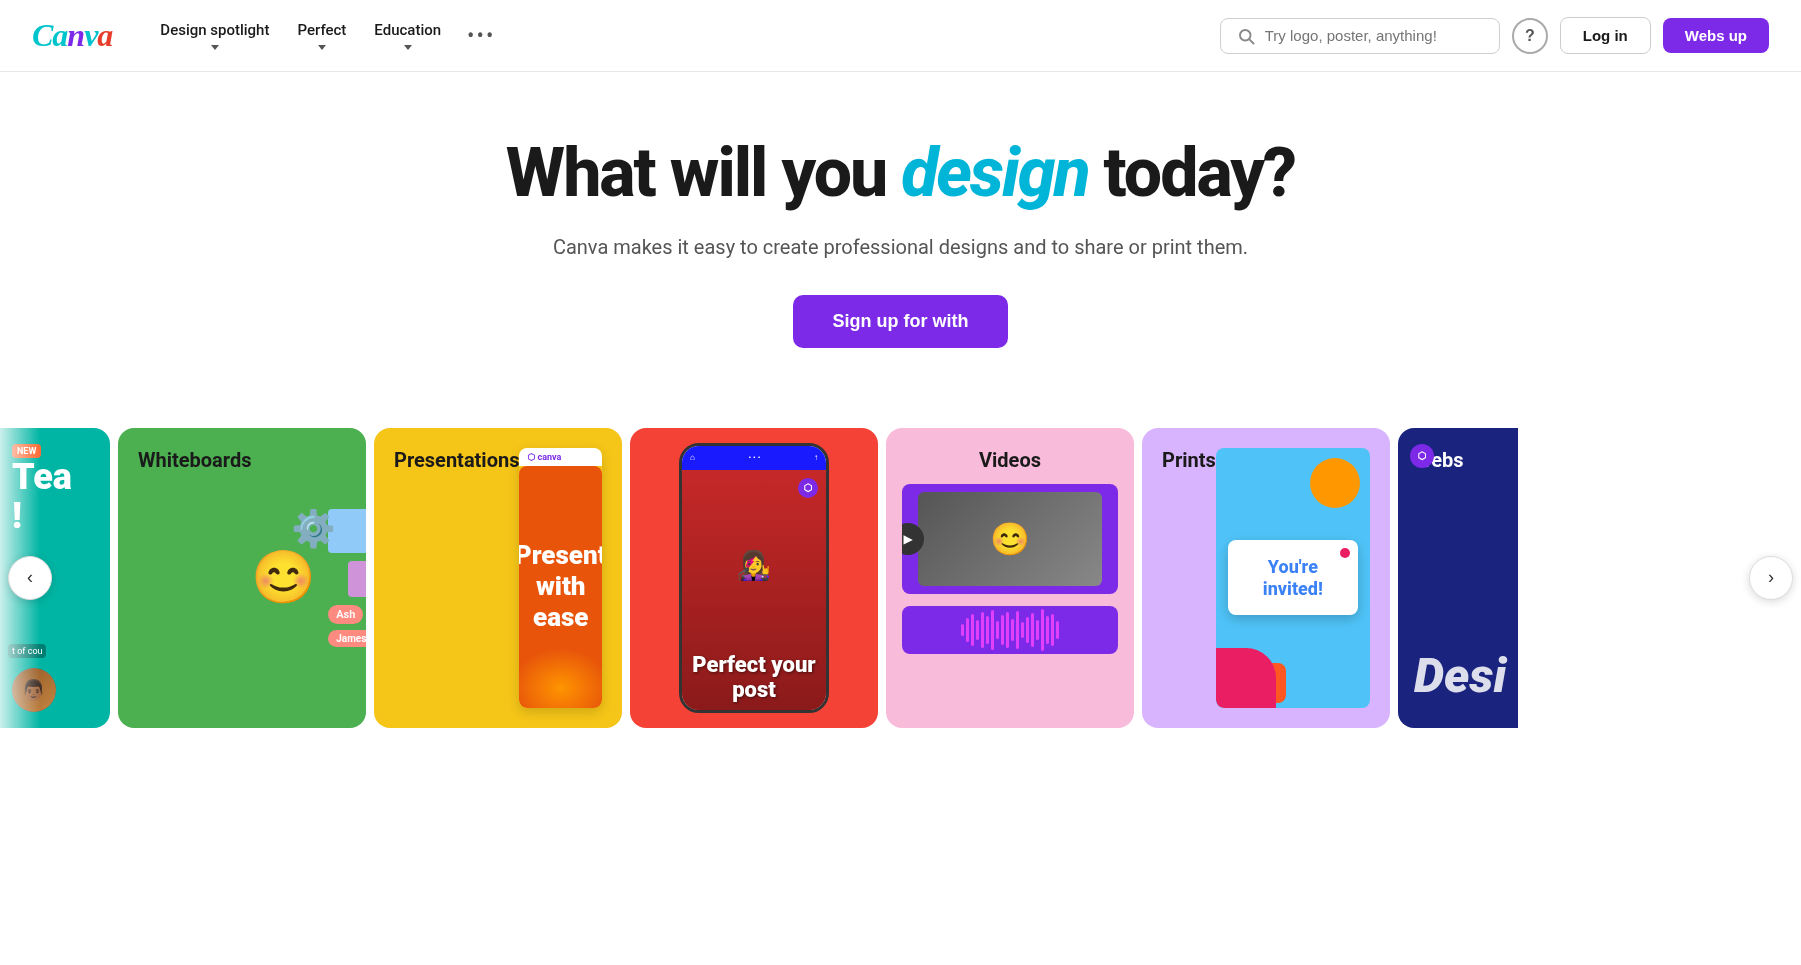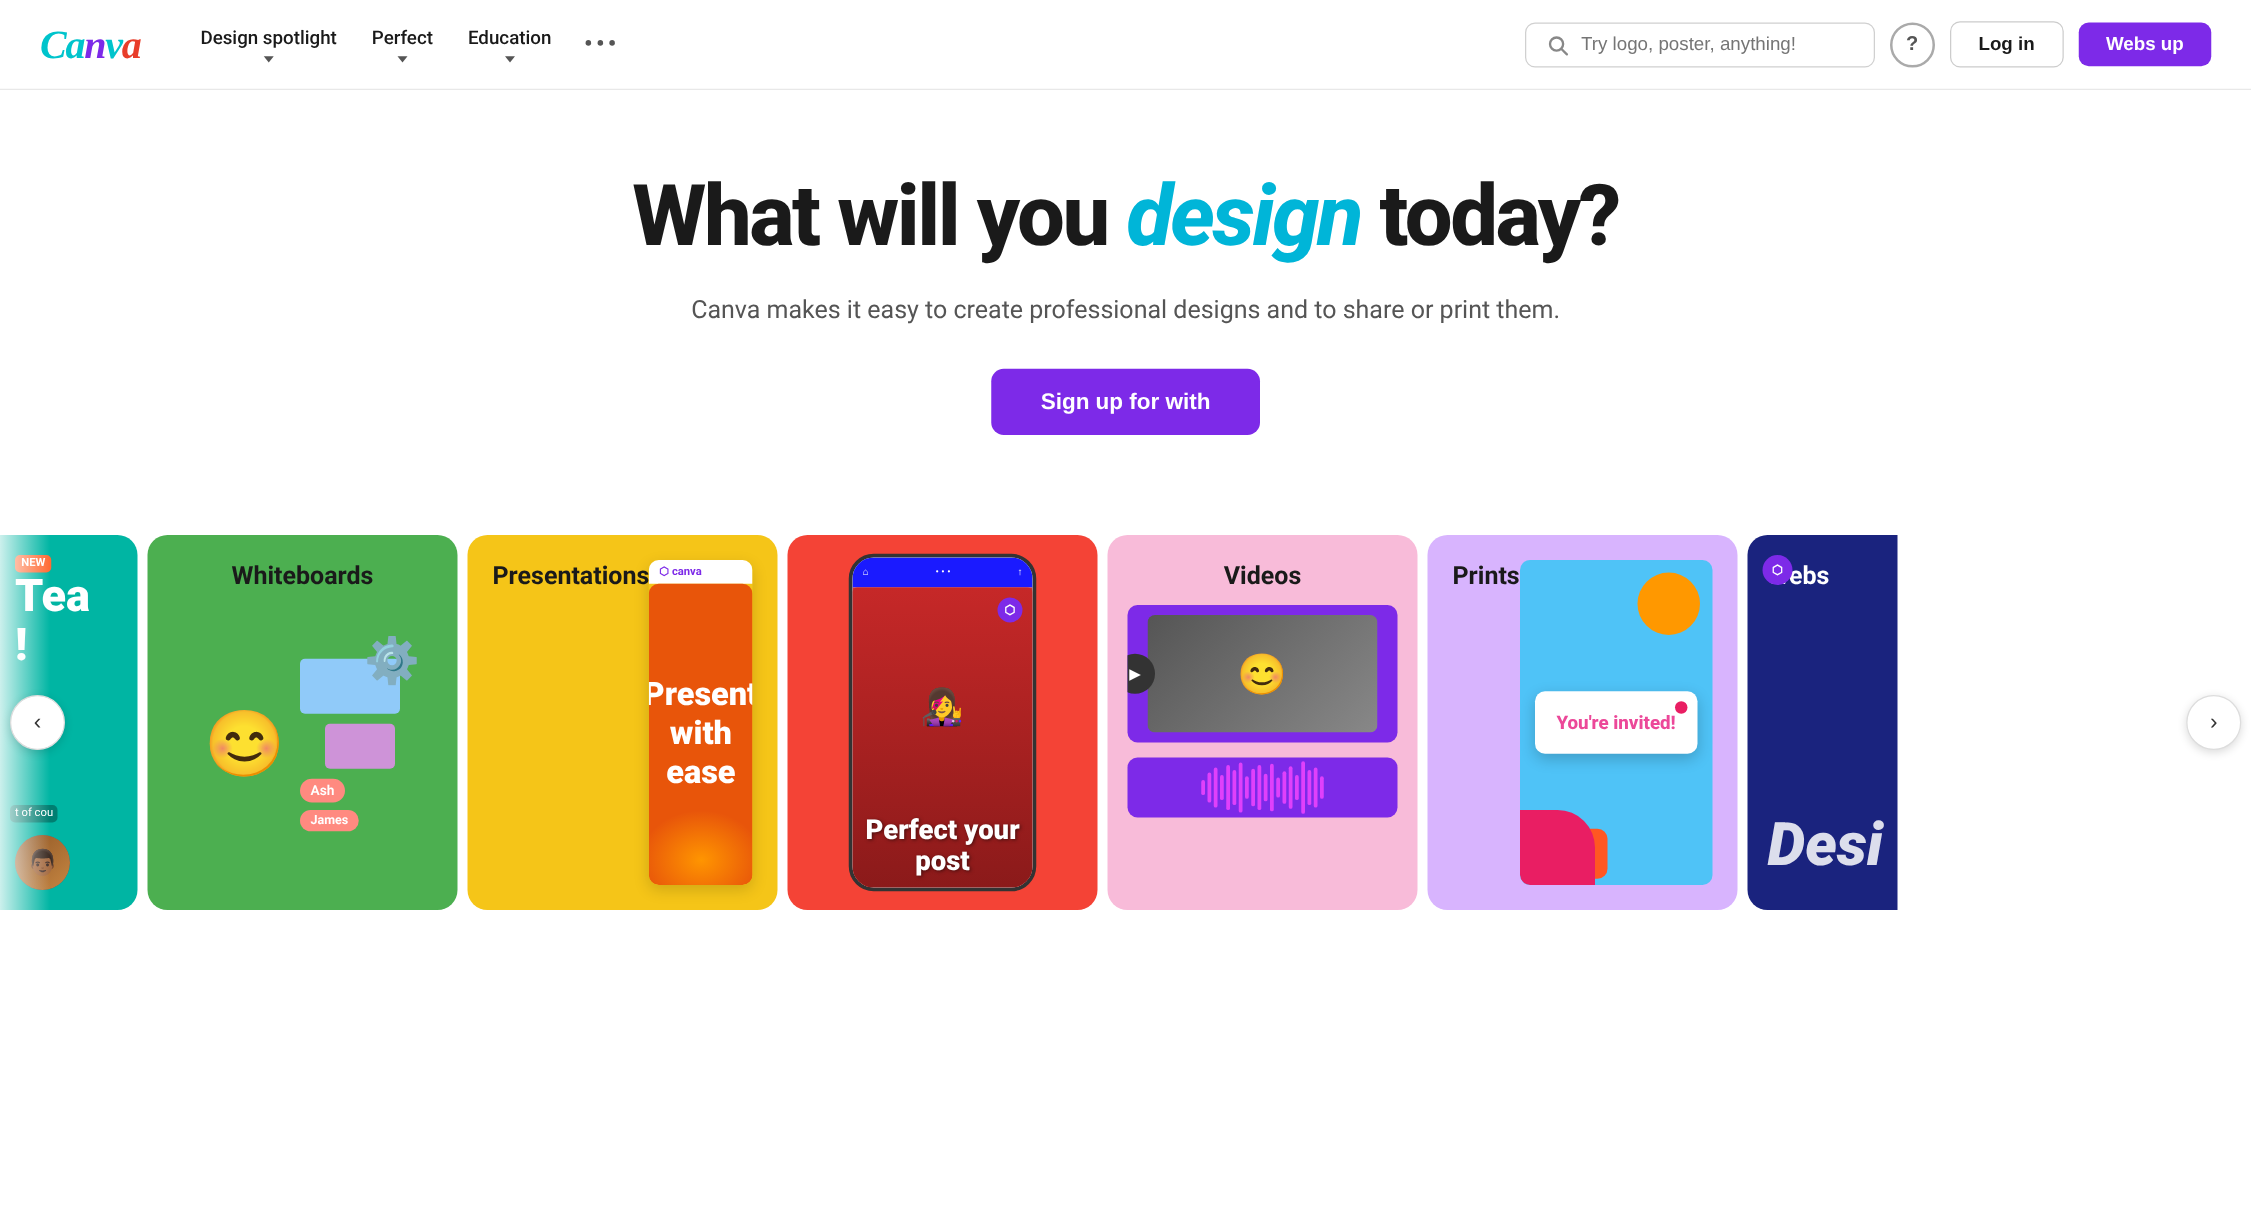--- a/index.html
+++ b/index.html
@@ -250,21 +250,21 @@
       border-radius: 4px;
       width: fit-content;
     }
 
     
     .card-1 {
       width: 248px;
       background: #4caf50;
       margin-left: 8px;
       display: flex;
-      flex-direction: column;
+      flex-direction: row;
       padding: 20px 20px;
     }
     .card-label-top {
       font-size: 20px;
       font-weight: 700;
       color: #1a1a1a;
       margin-bottom: 12px;
       text-align: center;
     }
     .card-1-content {
@@ -527,23 +527,23 @@
       background: #fff;
       border-radius: 8px;
       padding: 16px;
       text-align: center;
       box-shadow: 0 4px 12px rgba(0,0,0,0.2);
       position: relative;
       z-index: 2;
       width: 130px;
     }
     .invite-text {
-      font-size: 15px;
+      font-size: 18px;
       font-weight: 800;
-      color: #ec4899;
+      color: #3b82f6;
       line-height: 1.2;
     }
     .invite-dot {
       position: absolute;
       top: 8px; right: 8px;
       width: 10px; height: 10px;
       background: #e91e63;
       border-radius: 50%;
     }
     .prints-bg-blob {

